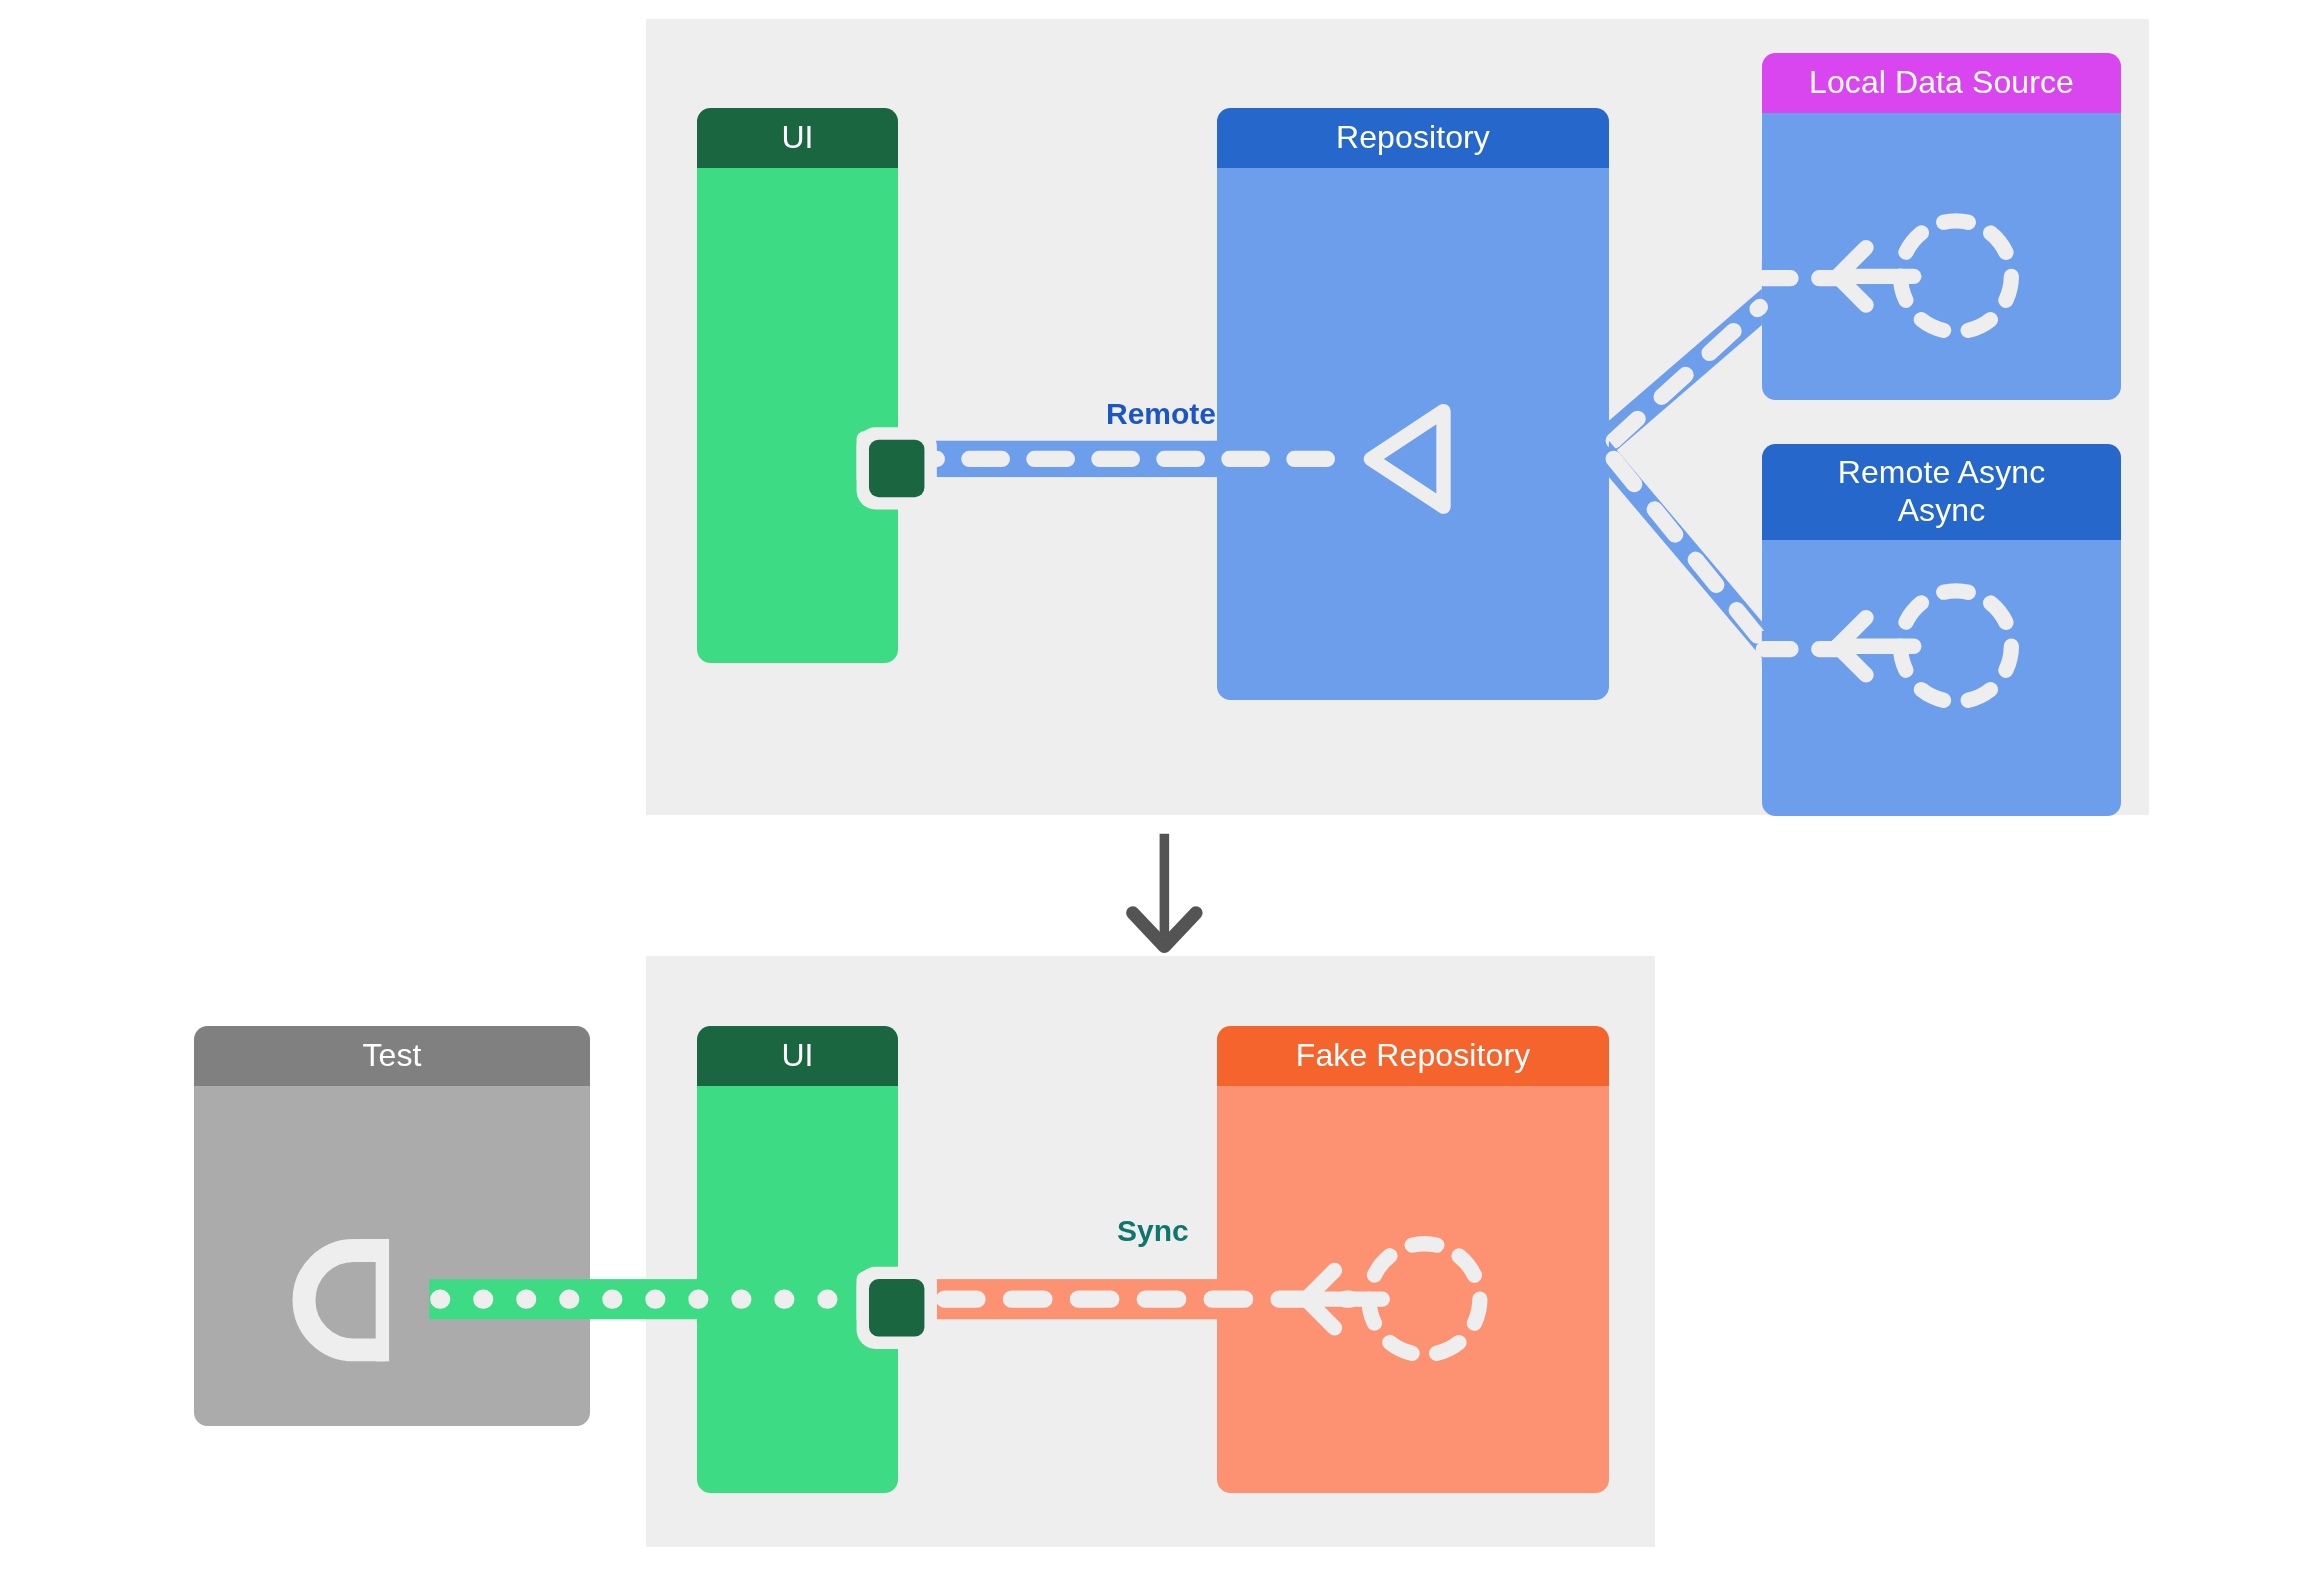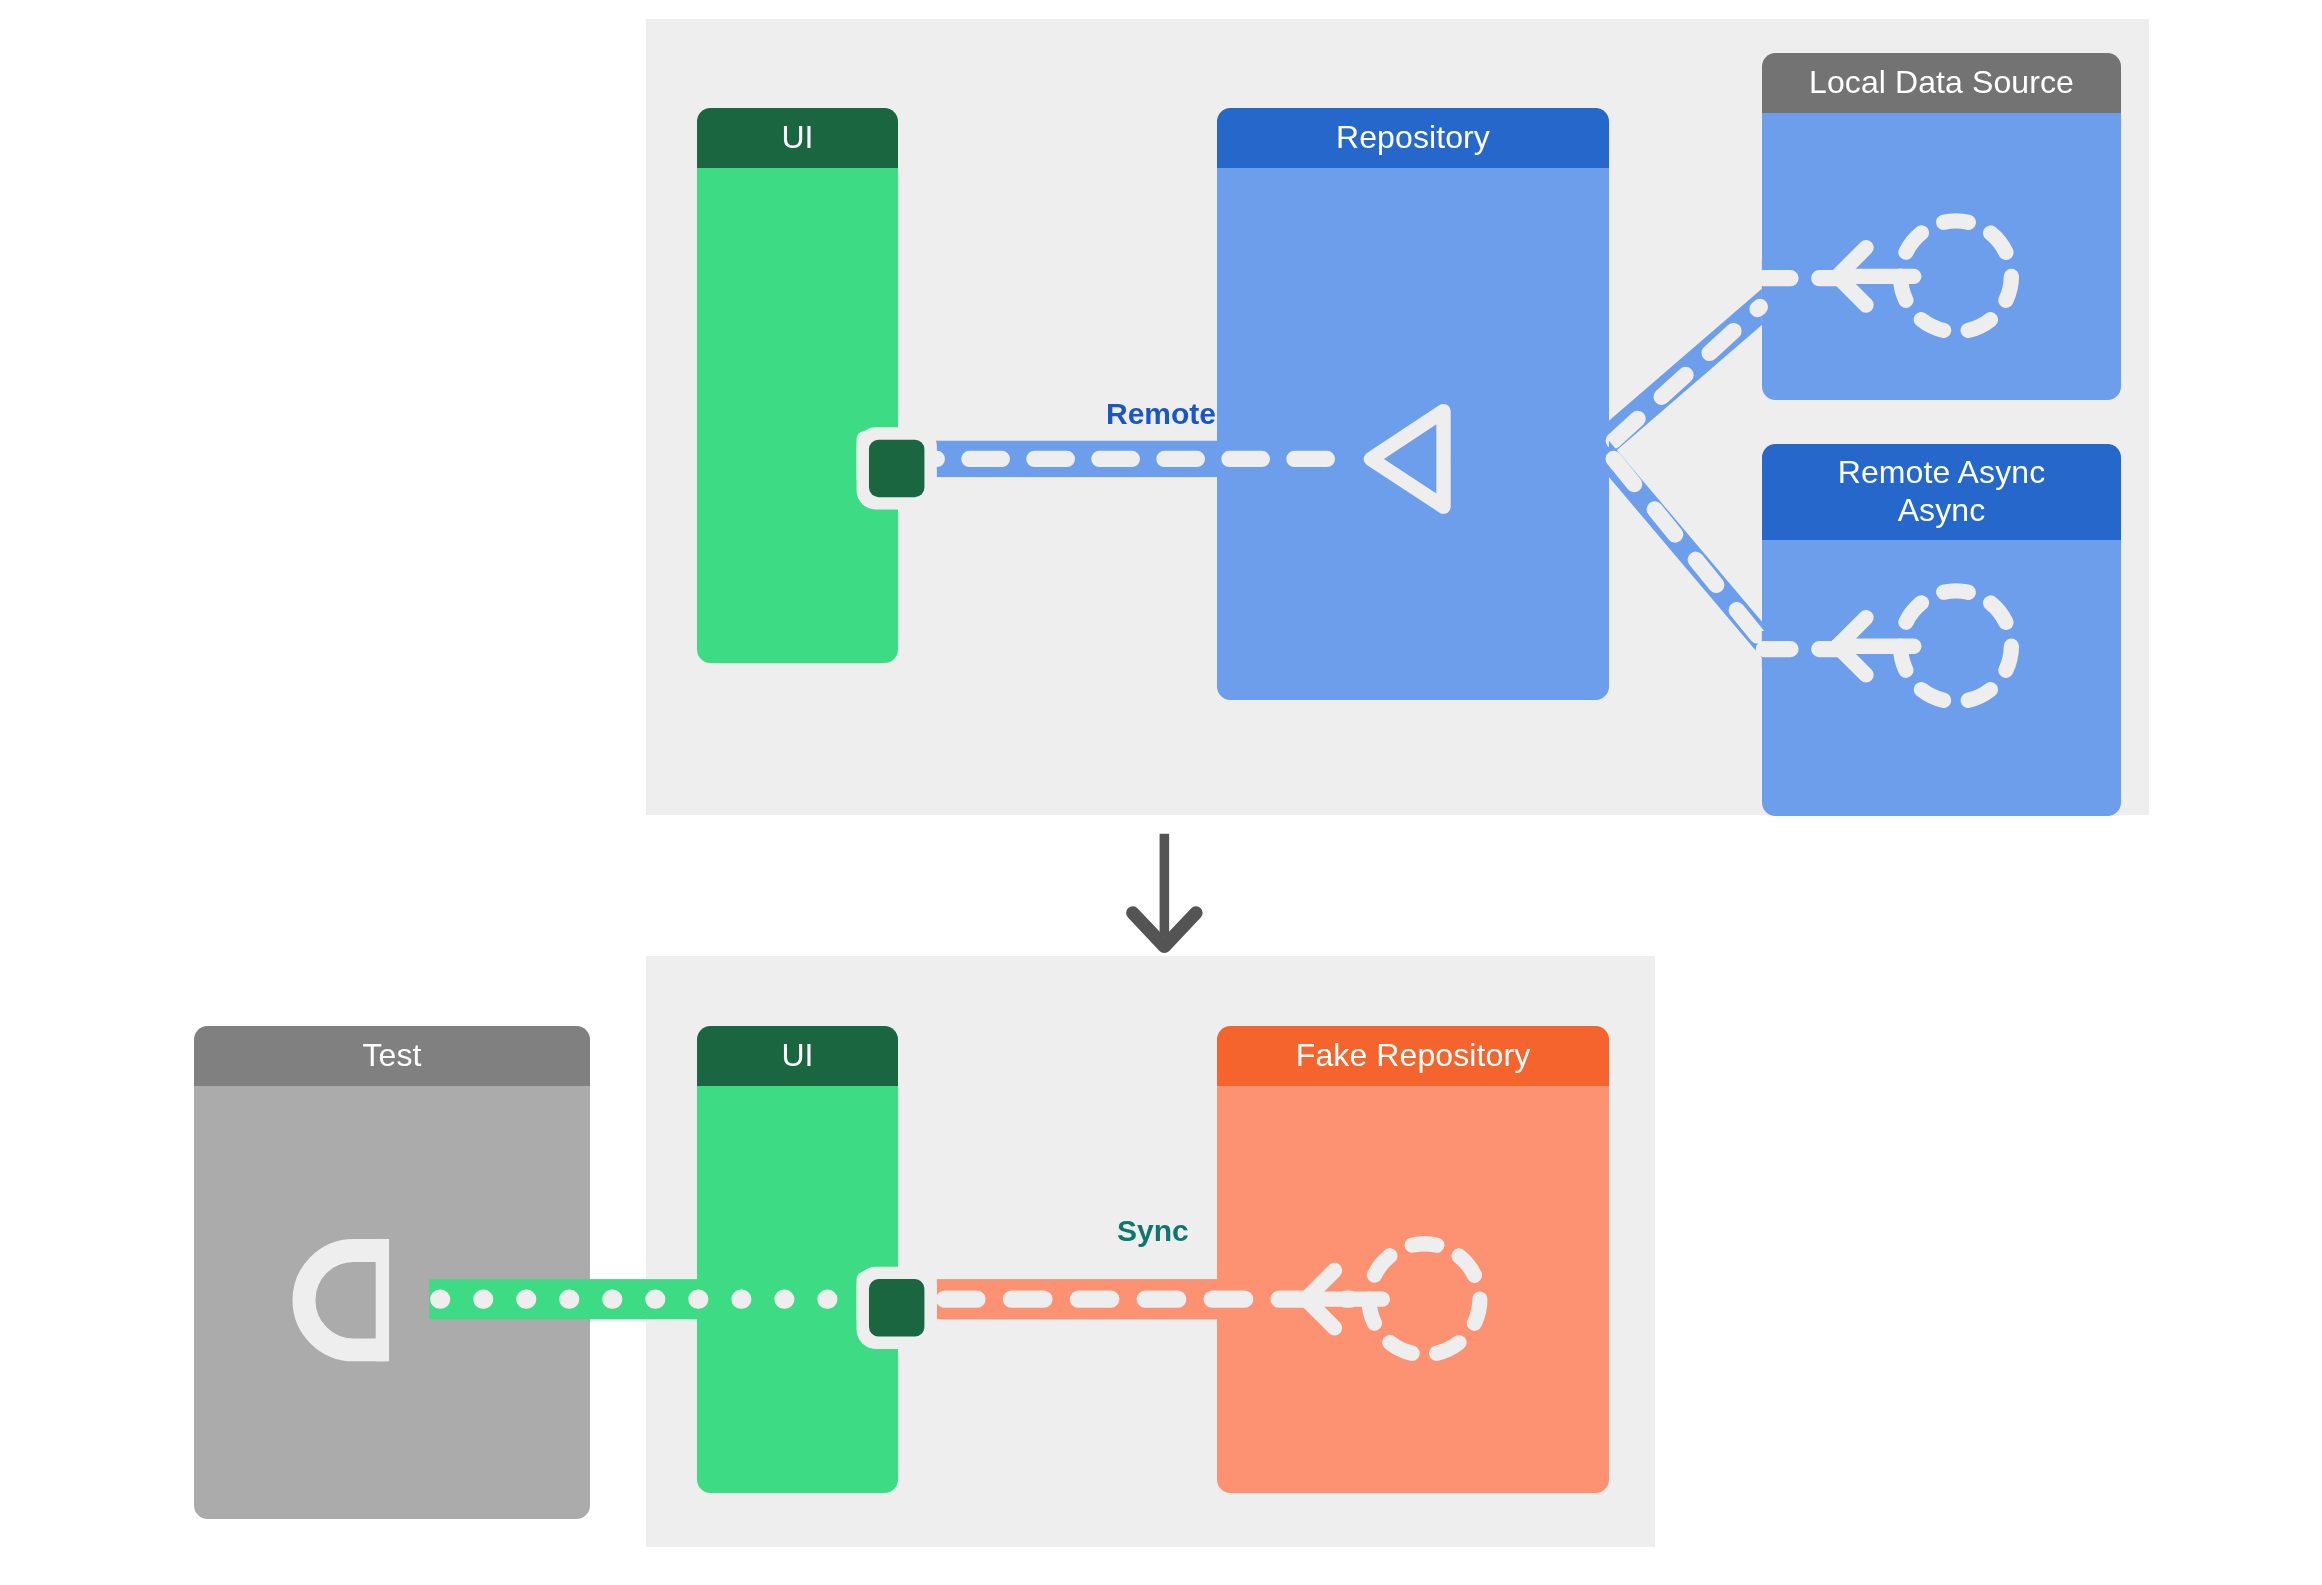--- a/index.html
+++ b/index.html
@@ -57,29 +57,29 @@
   
   #box-ui-top       { left: 697px;  top: 108px; width: 201px; height: 555px; }
   #box-ui-top .box-header { height: 60px; background: #1a6640; }
   #box-ui-top .box-body   { background: #3ddc84; }
 
   #box-repository   { left: 1217px; top: 108px; width: 392px; height: 592px; }
   #box-repository .box-header { height: 60px; background: #2567ca; }
   #box-repository .box-body   { background: #6d9eeb; }
 
   #box-local-ds     { left: 1762px; top: 53px;  width: 359px; height: 347px; }
-  #box-local-ds .box-header { height: 60px; background: #737373; }
+  #box-local-ds .box-header { height: 60px; background: #d946ef; }
   #box-local-ds .box-body   { background: #6d9eeb; }
 
   #box-remote-ds    { left: 1762px; top: 444px; width: 359px; height: 372px; }
   #box-remote-ds .box-header { height: 96px; background: #2567ca; }
   #box-remote-ds .box-body   { background: #6d9eeb; }
 
   
-  #box-test         { left: 194px;  top: 1026px; width: 396px; height: 493px; }
+  #box-test         { left: 194px;  top: 1026px; width: 396px; height: 400px; }
   #box-test .box-header { height: 60px; background: #808080; }
   #box-test .box-body   { background: #ababab; }
 
   #box-ui-bottom    { left: 697px;  top: 1026px; width: 201px; height: 467px; }
   #box-ui-bottom .box-header { height: 60px; background: #1a6640; }
   #box-ui-bottom .box-body   { background: #3ddc84; }
 
   #box-fake-repository { left: 1217px; top: 1026px; width: 392px; height: 467px; }
   #box-fake-repository .box-header { height: 60px; background: #f4642c; }
   #box-fake-repository .box-body   { background: #fc9272; }

